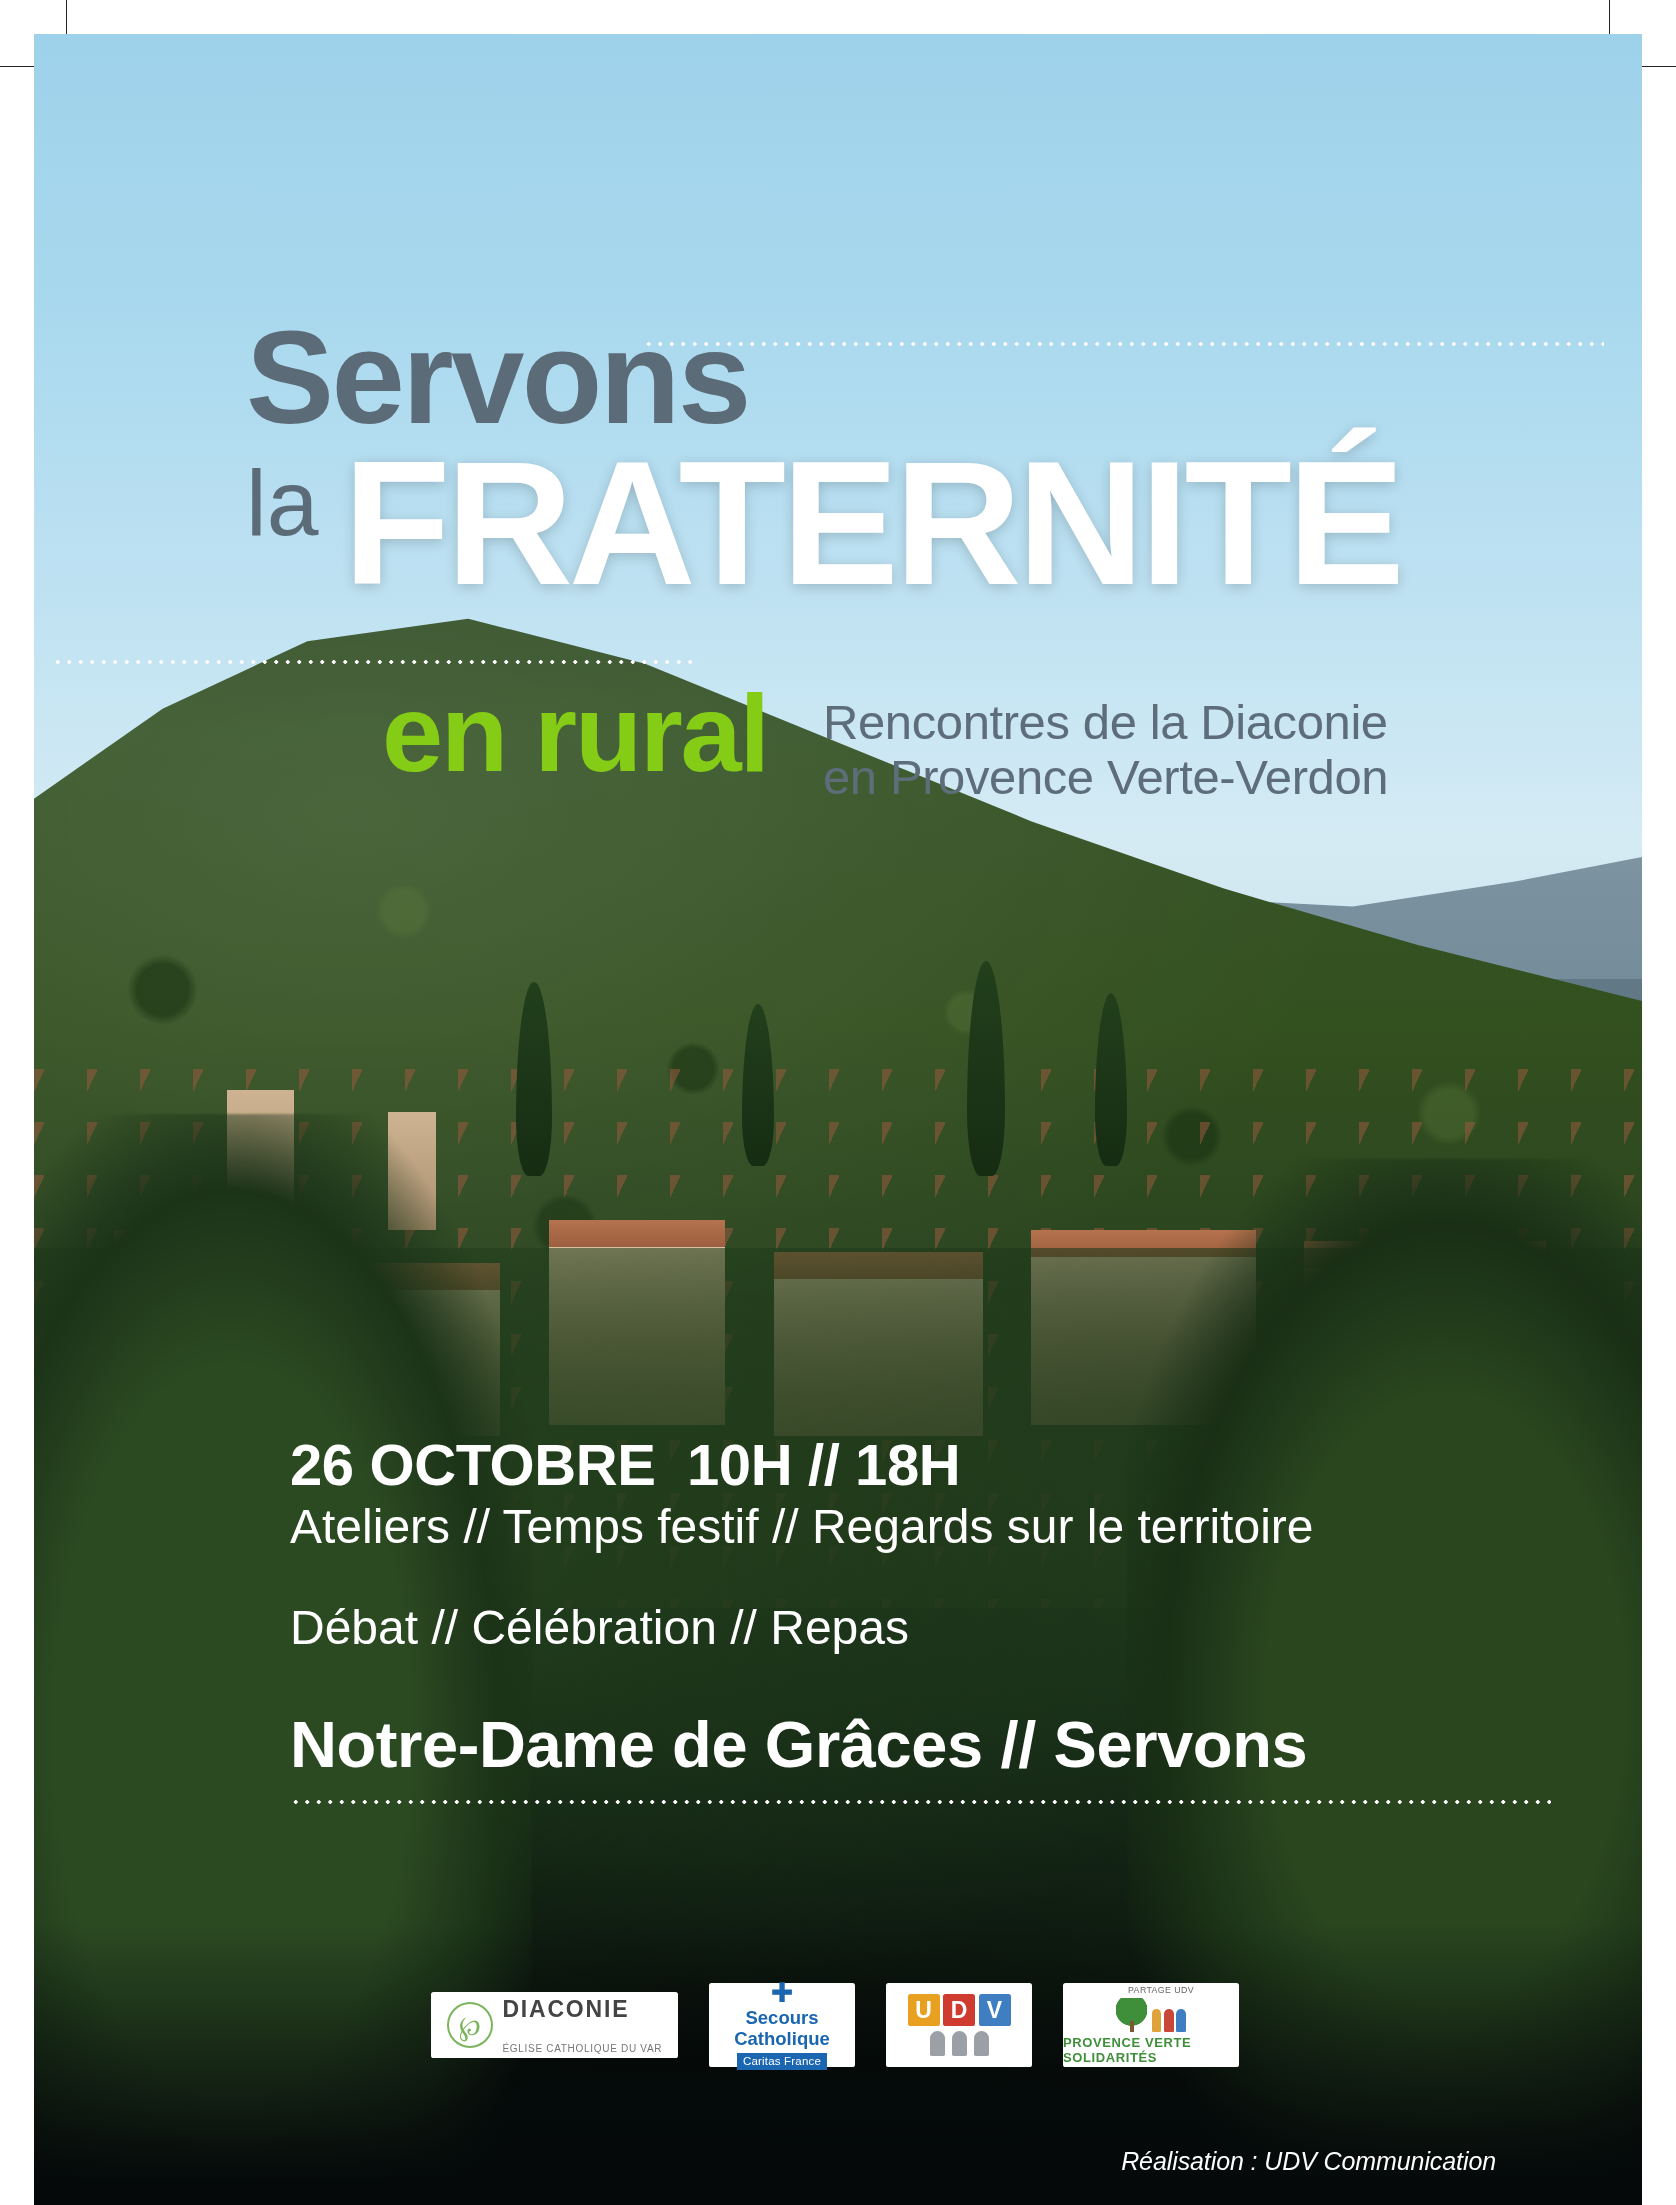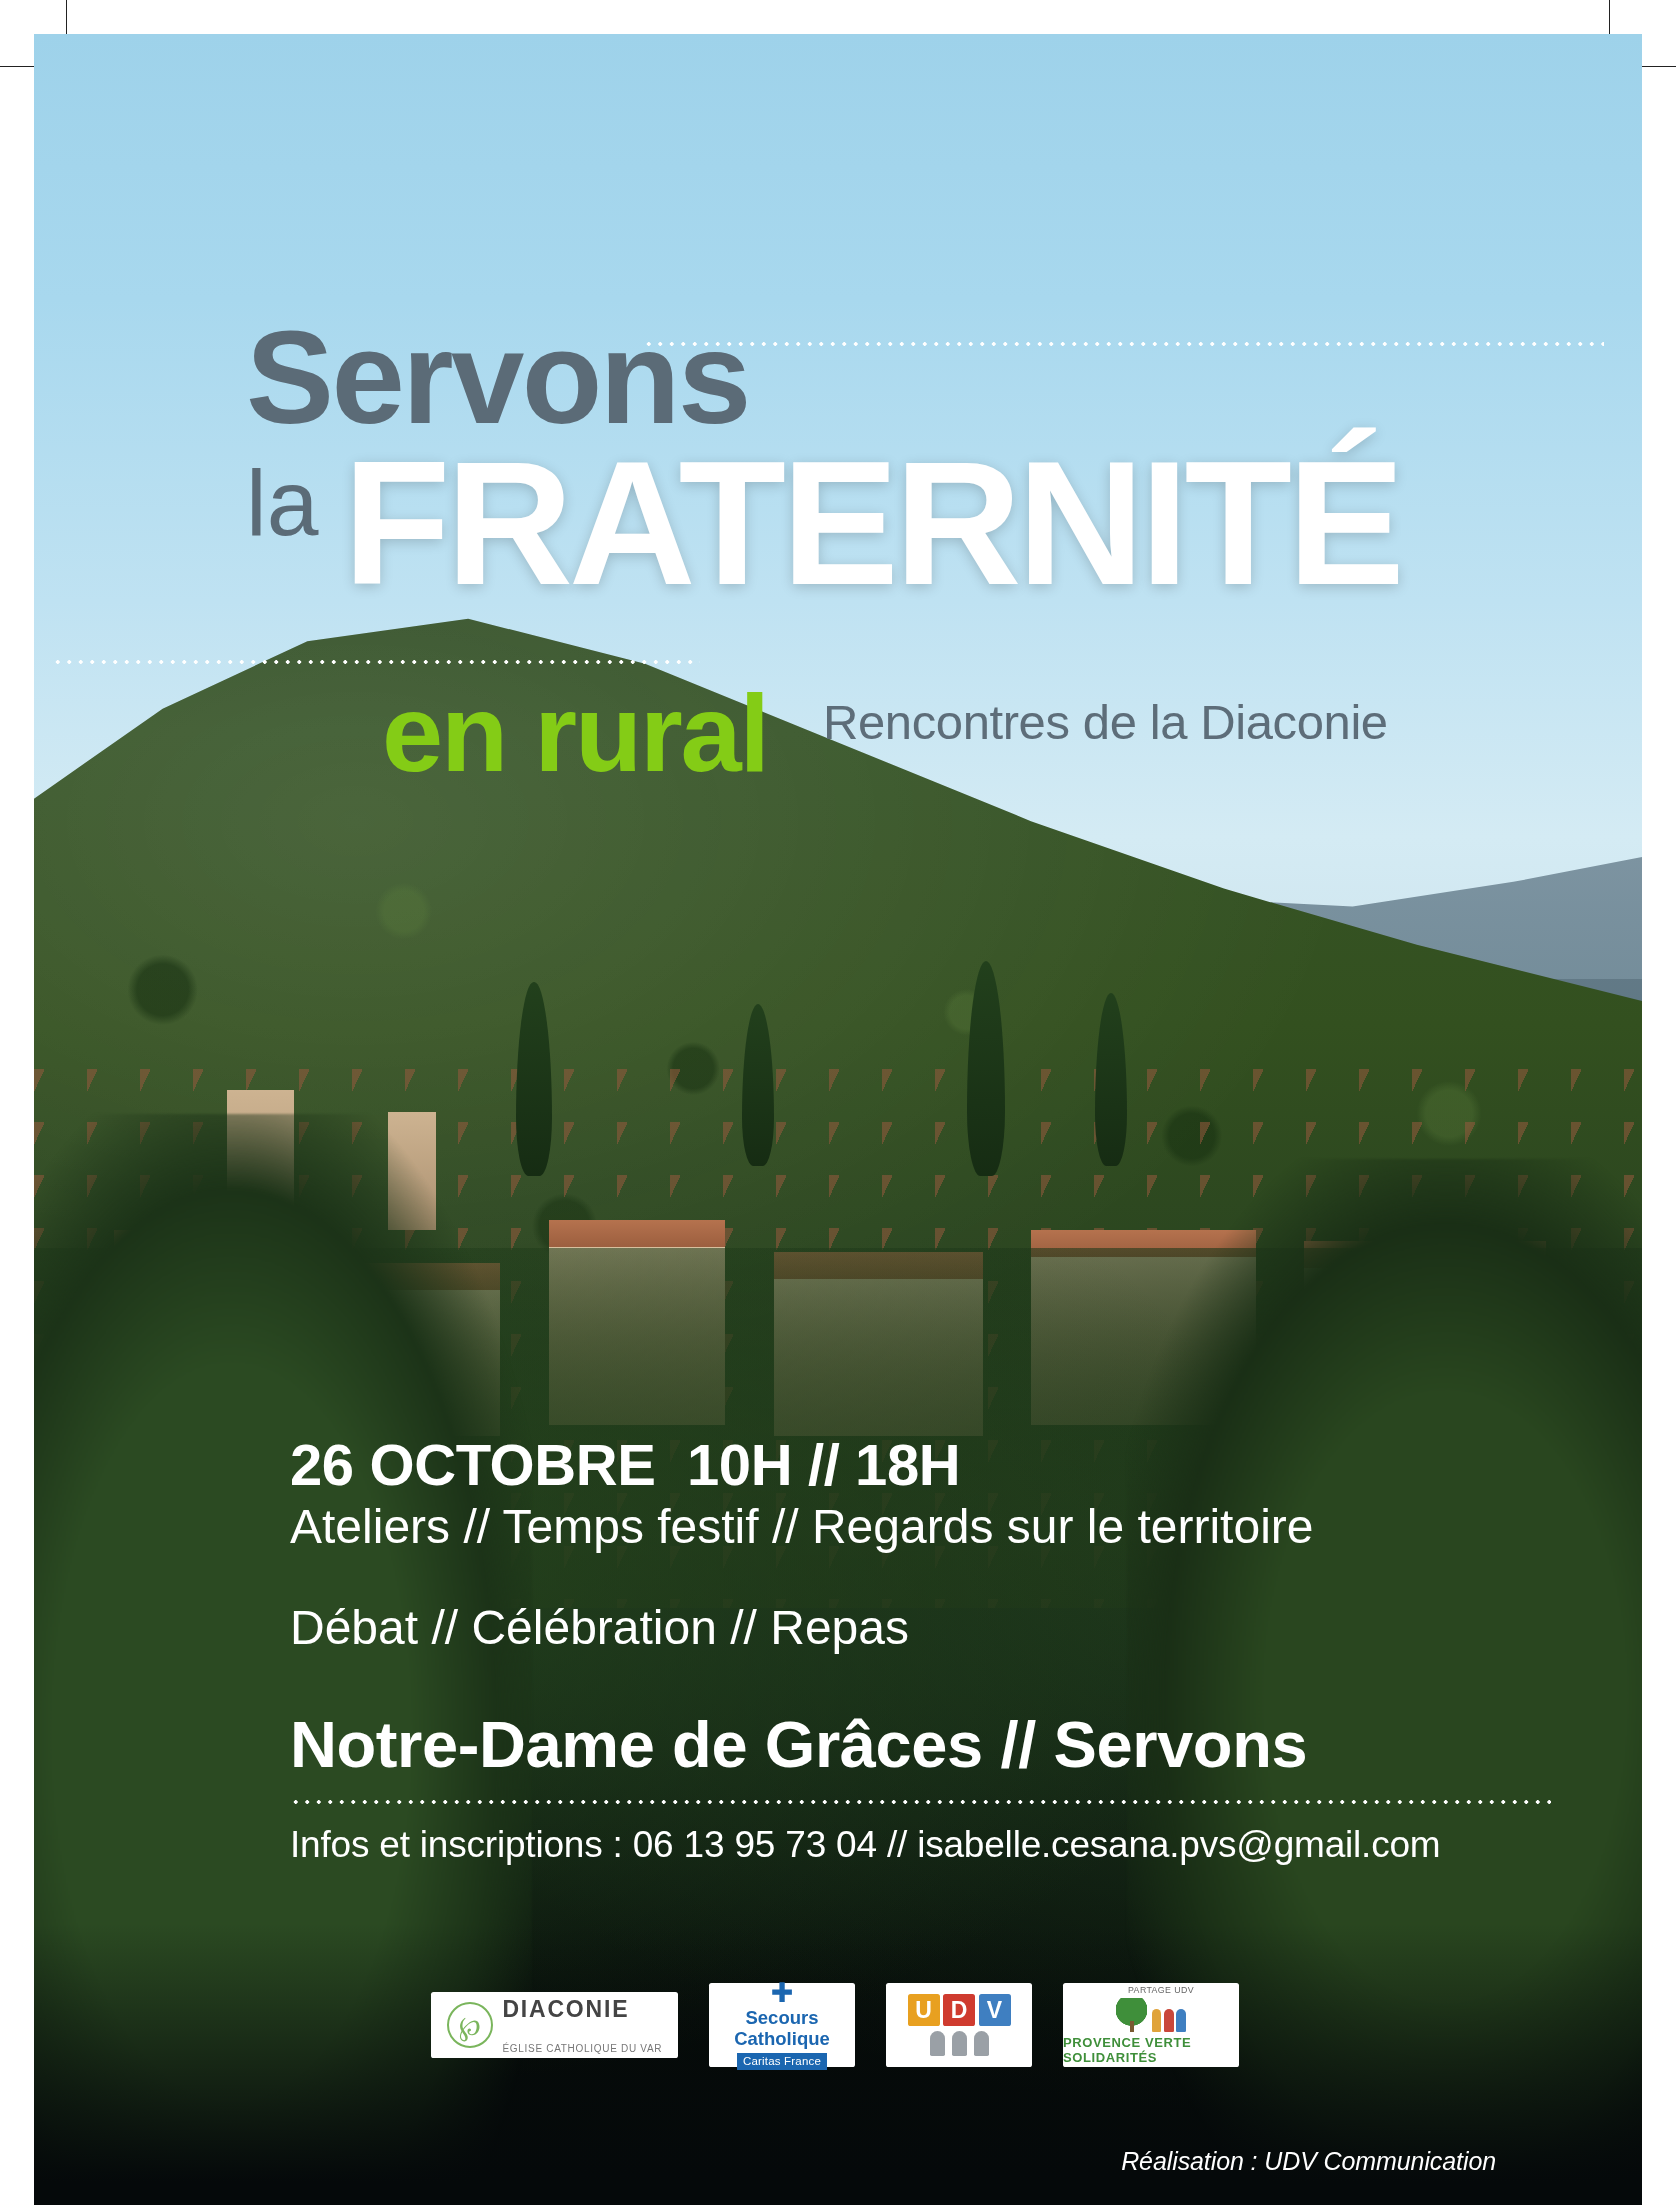--- a/index.html
+++ b/index.html
@@ -394,32 +394,32 @@
     <div class="headline">
       <div class="dotline dot-top"></div>
       <div class="dotline dot-mid"></div>
 
       <div class="word-servons">Servons</div>
       <div class="word-la">la</div>
       <div class="word-fraternite">FRATERNITÉ</div>
       <div class="word-enrural">en rural</div>
       <div class="subtitle">
         <div>Rencontres de la Diaconie</div>
+        <div>en Provence Verte-Verdon</div>
       </div>
     </div>
 
     <div class="info">
       <div class="ev-line-big">26 OCTOBRE  10H // 18H</div>
       <div class="ev-line-small">Ateliers // Temps festif // Regards sur le territoire</div>
       <div class="ev-gap"></div>
       <div class="ev-line-small">Débat // Célébration // Repas</div>
 
       <div class="place">Notre-Dame de Grâces // Servons</div>
       <div class="dot-rule"></div>
-      <div class="contact">Infos et inscriptions : 06 13 95 73 04 // isabelle.cesana.pvs@gmail.com</div>
     </div>
 
     <div class="logos">
 
       <div class="logo-card logo-diaconie">
         <div class="diaconie-mark">℘</div>
         <div class="diaconie-text">
           <div class="diaconie-title">DIACONIE</div>
           <div class="diaconie-sub">ÉGLISE CATHOLIQUE DU VAR</div>
         </div>

